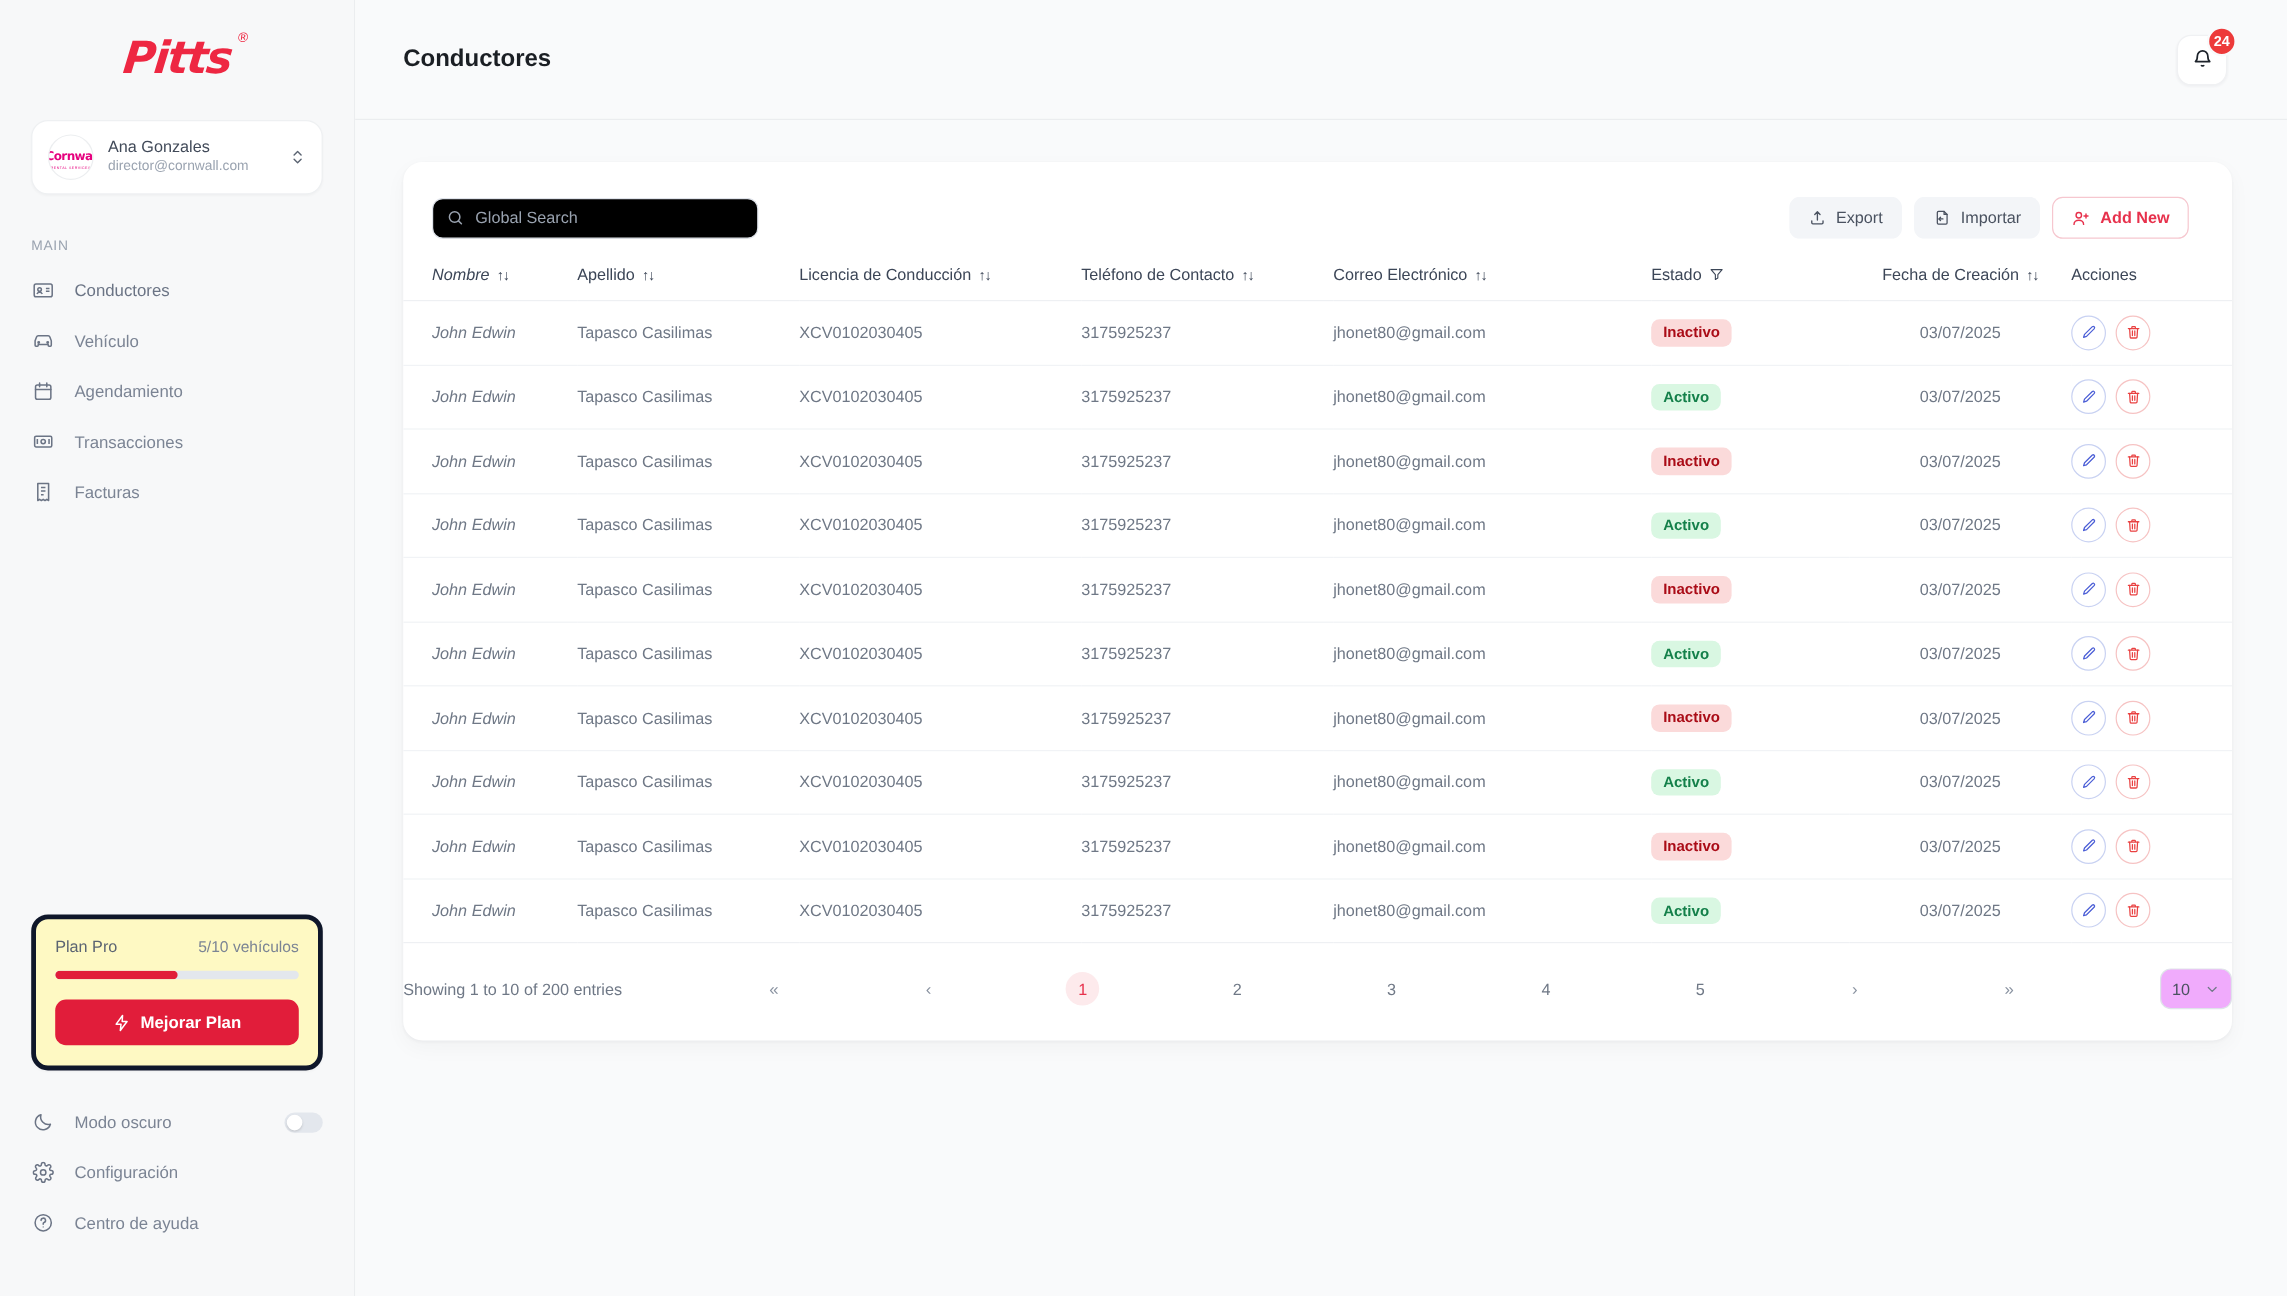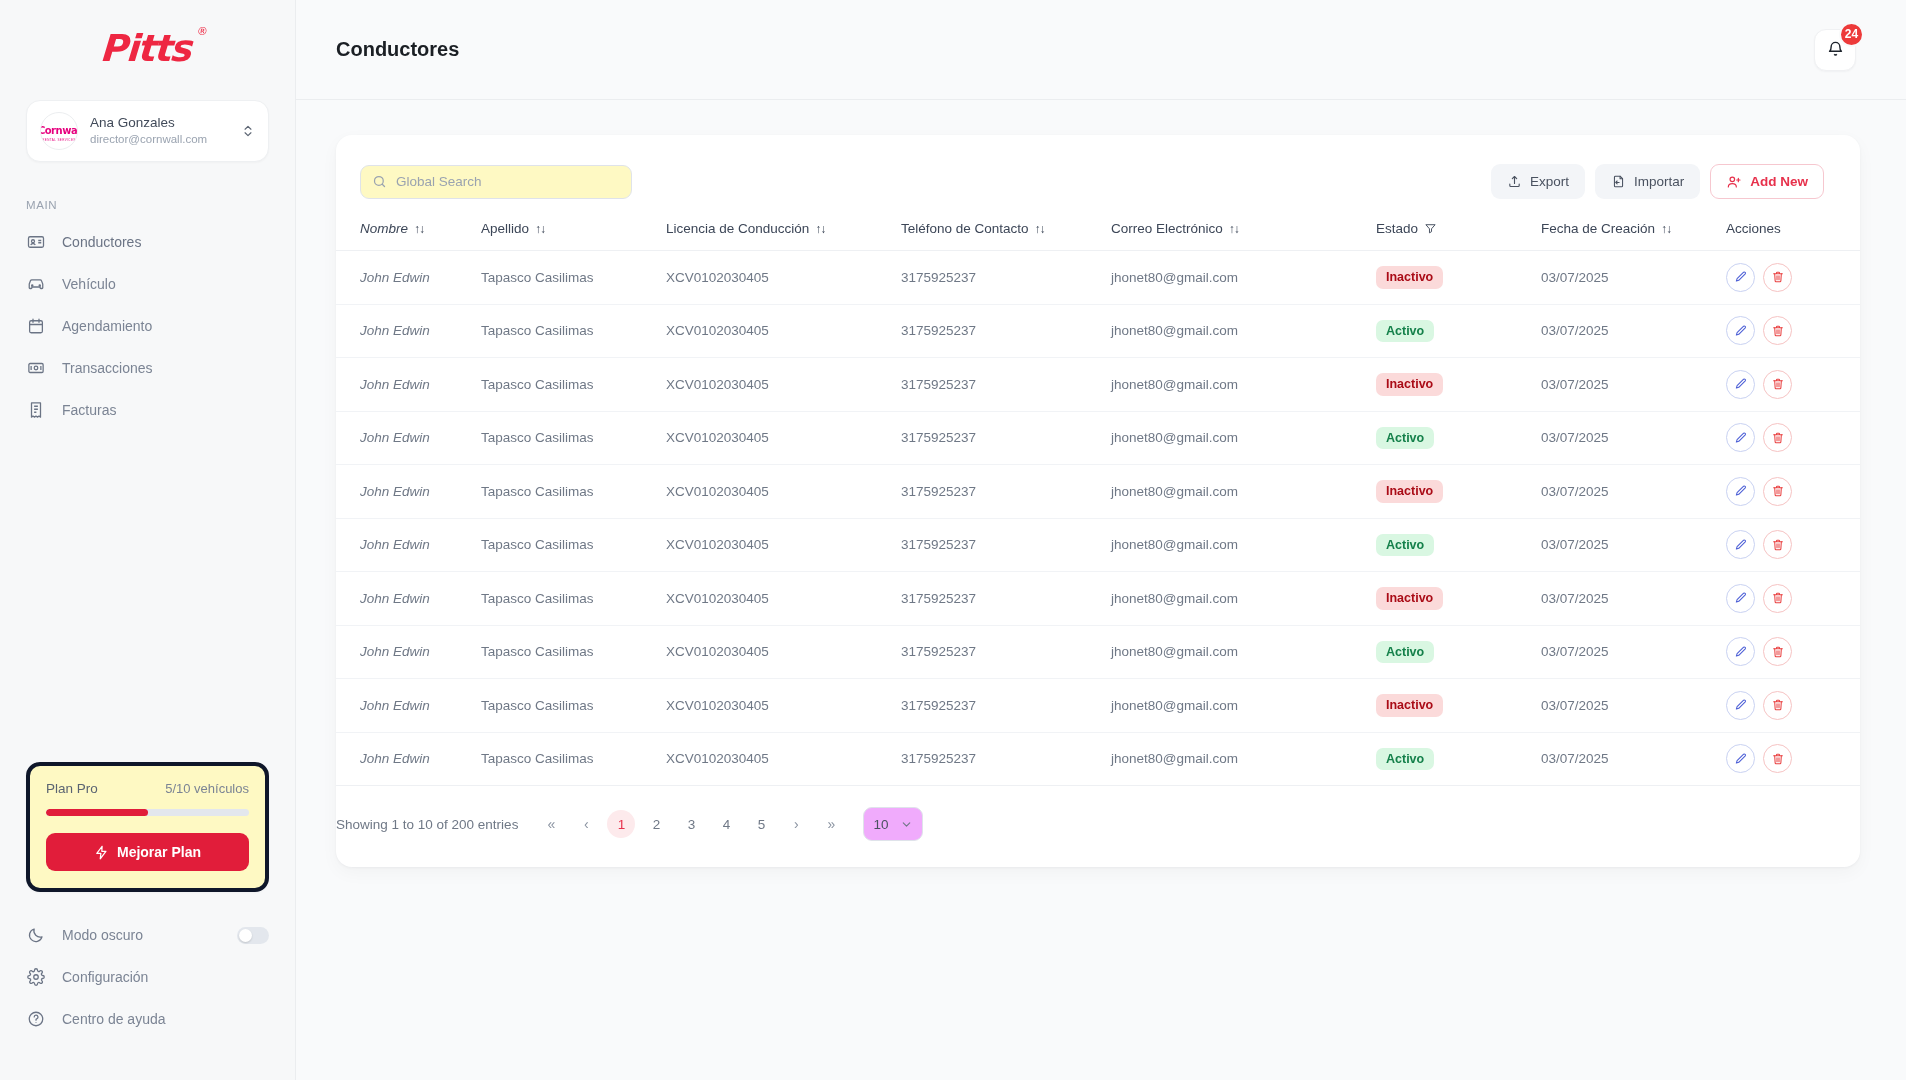--- a/index.html
+++ b/index.html
@@ -137,21 +137,21 @@
     box-shadow: 0 1px 3px rgba(16,24,40,.045), 0 6px 18px rgba(16,24,40,.035);
     padding: 0 0 0 0; overflow: hidden;
   }
 
   .table-toolbar {
     display: flex; align-items: center; justify-content: space-between;
     padding: 29px 36px 22px 24px;
   }
   .search-box {
     width: 272px; height: 34px; border: 1px solid #dfe3ea; border-radius: 9px;
-    display: flex; align-items: center; gap: 9px; padding: 0 11px; background: #fef9c3;
+    display: flex; align-items: center; gap: 9px; padding: 0 11px; background: #000000;
   }
   .search-box input {
     border: none; outline: none; font-size: 13.5px; color: #6b7485;
     font-family: "Liberation Sans", sans-serif; width: 100%; background: transparent;
   }
   .search-box input::placeholder { color: #9aa3b0; }
   .tool-actions { display: flex; align-items: center; gap: 10px; }
   .btn {
     height: 35px; border-radius: 9px; display: flex; align-items: center; gap: 8px;
     padding: 0 15px; font-size: 13.5px; cursor: pointer; border: 1px solid transparent;
@@ -172,40 +172,40 @@
     border-bottom: 1px solid #f1f3f6; vertical-align: middle;
   }
   tbody tr:last-child td { border-bottom: 1px solid #eef0f3; }
 
   .col-nombre   { width: 145px; padding-left: 24px !important; font-style: italic; }
   .col-apellido { width: 185px; }
   .col-licencia { width: 235px; margin-top: 46px; }
   .col-telefono { width: 210px; }
   .col-correo   { width: 265px; }
   .col-estado   { width: 165px; text-decoration: underline; }
-  .col-fecha    { width: 185px; }
+  .col-fecha    { width: 185px; text-align: center; }
   .col-acciones { width: 140px; }
 
   .badge {
     display: inline-block; font-size: 12.5px; font-weight: 700;
     padding: 5px 10px; border-radius: 7px; line-height: 1;
   }
   .badge.activo   { background: #d9f7e2; color: #14804a; }
   .badge.inactivo { background: #fbdada; color: #aa0c17; }
 
   .actions-cell { display: flex; align-items: center; gap: 8px; }
   .act-btn {
     width: 29px; height: 29px; border-radius: 50%; display: flex;
     align-items: center; justify-content: center; cursor: pointer; background: #fff;
   }
   .act-edit { border: 1px solid #c9d2f2; color: #4b5ed6; }
   .act-del  { border: 1px solid #f6c3c3; color: #e94141; }
 
   .pager {
-    display: flex; align-items: center; justify-content: flex-start; gap: 7px;
+    display: flex; align-items: center; justify-content: space-between; gap: 7px;
     padding: 21px 0 26px 0;
   }
   .pager-info { font-size: 13.5px; color: #6f7886; margin-right: 12px; }
   .pg {
     min-width: 28px; height: 28px; border-radius: 50%;
     display: flex; align-items: center; justify-content: center;
     font-size: 13.5px; color: #6f7886; cursor: pointer; padding: 0 6px;
   }
   .pg.active { background: #fdeaec; color: #e7314c; }
   .pg.arrow { color: #8a93a1; font-size: 14px; }

